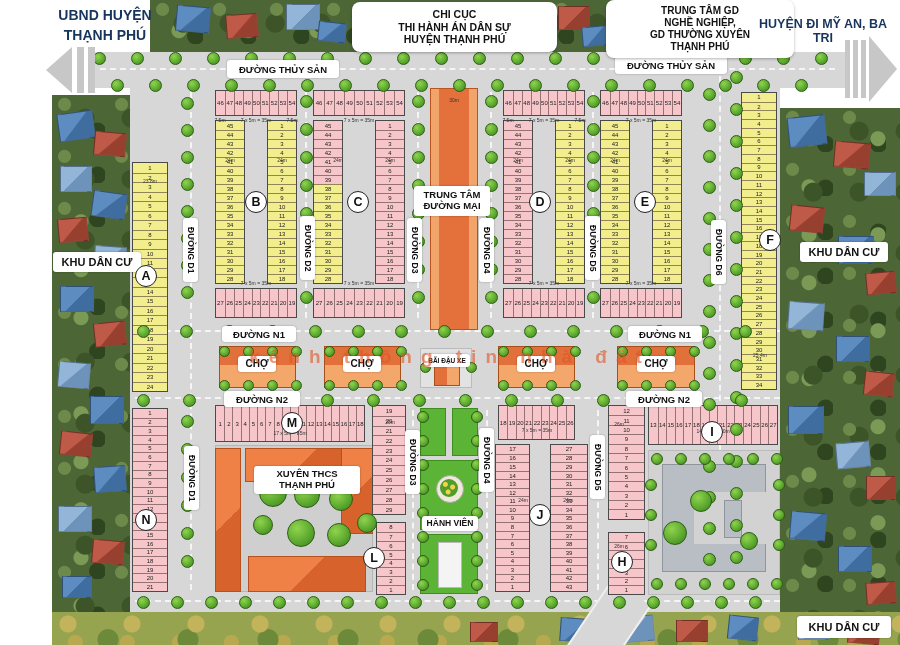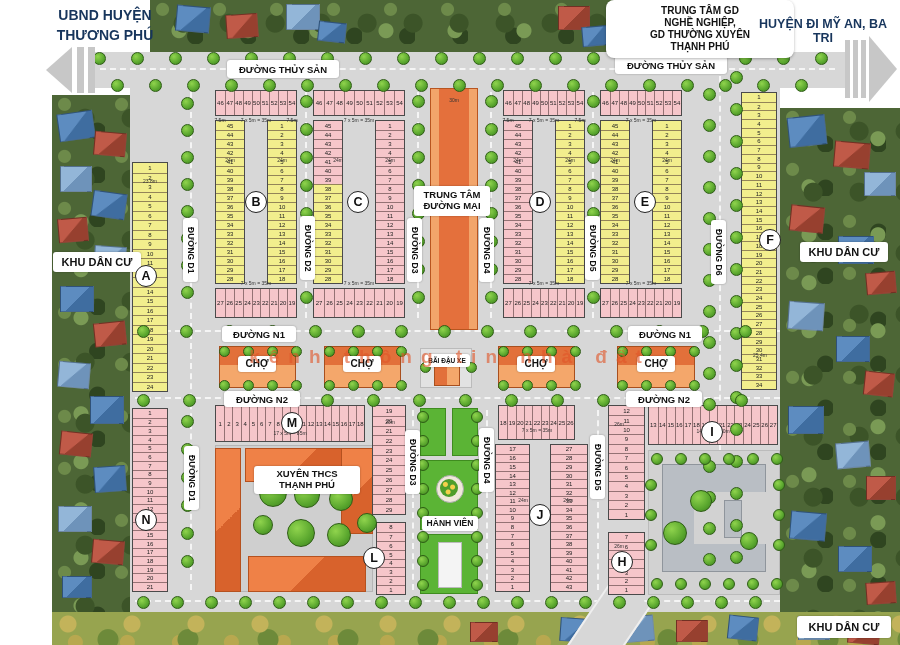--- a/index.html
+++ b/index.html
@@ -960,21 +960,24 @@
       <div class="dim" style="left: 619px; top: 424px;">26m</div>
       <div class="dim" style="left: 619px; top: 546px;">26m</div>
       <div class="dim" style="left: 523px; top: 500px;">24m</div>
       <div class="dim" style="left: 568px; top: 500px;">24m</div>
       <div class="dim" style="left: 390px; top: 422px;">20m</div>
     </div>
 
   <div class="wm2">kênh thông tin nhà đất</div>
 
   <div class="navy" style="left:25px;top:6px;width:160px;font-size:14px;line-height:1.4;">UBND HUYỆN
-THƯƠNG PHÚ</div>
+THẠNH PHÚ</div>
+  <div class="officebox" style="left:352px;top:2px;width:205px;height:50px;">CHI CỤC
+THI HÀNH ÁN DÂN SỰ
+HUYỆN THẠNH PHÚ</div>
   <div class="officebox" style="left:606px;top:0;width:188px;height:58px;font-size:10px;">TRUNG TÂM GD
 NGHỀ NGHIỆP,
 GD THƯỜNG XUYÊN
 THẠNH PHÚ</div>
   <div class="navy" style="left:748px;top:17px;width:150px;font-size:12.5px;">HUYỆN ĐI MỸ AN, BA TRI</div>
 
   <div class="tri-l" style="left:46px;top:47px;"></div>
   <div class="bar" style="left:77px;top:47px;width:7px;height:46px;"></div>
   <div class="bar" style="left:88px;top:47px;width:7px;height:46px;"></div>
   <div class="bar" style="left:845px;top:40px;width:5px;height:58px;"></div>

